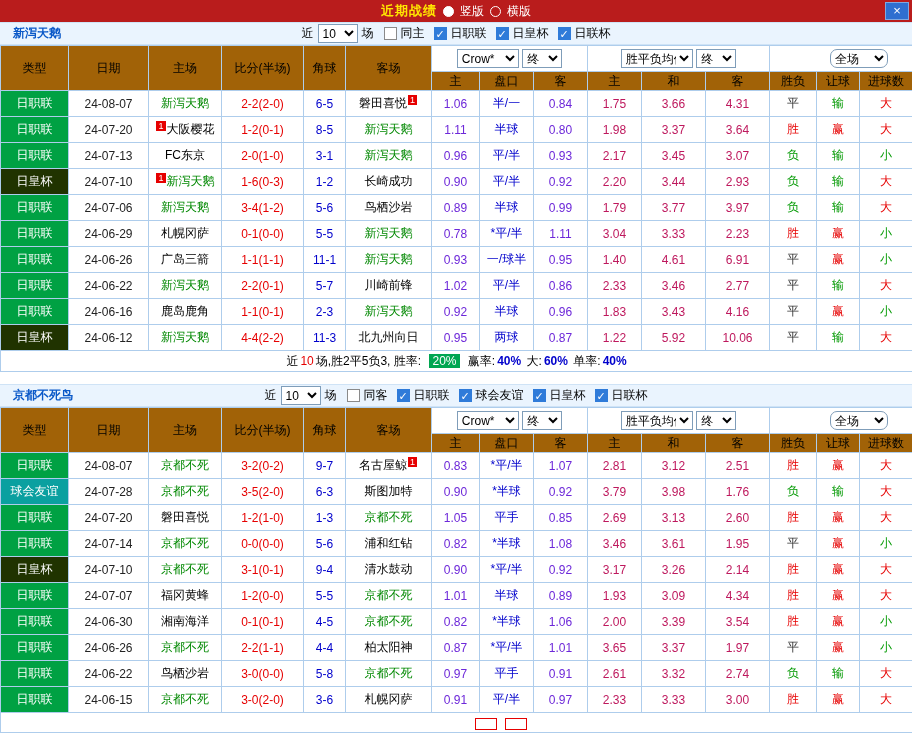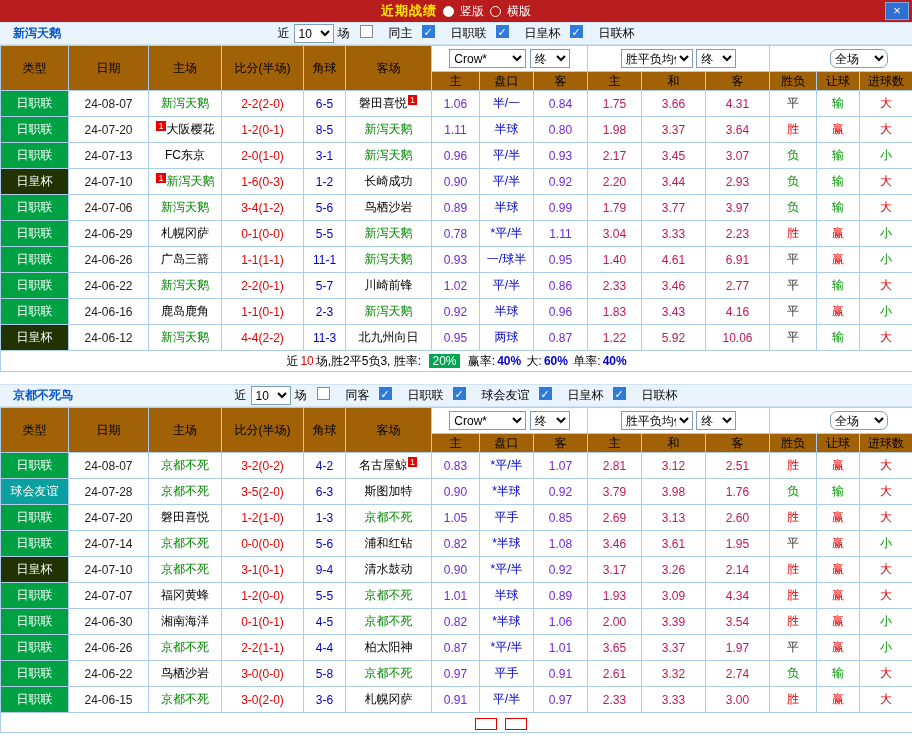--- a/index.html
+++ b/index.html
@@ -16,27 +16,27 @@
   .radio-label{color:#fff;}
   .close-btn{position:absolute;right:3px;top:2px;width:24px;height:18px;background:#2F6FD0;border:1px solid #7FA8E0;
              color:#fff;font-size:13px;line-height:15px;text-align:center;cursor:pointer;}
 
   
   .section-header{height:23px;background:#EAF4FE;border-top:1px solid #CFE3F6;border-bottom:1px solid #CFE3F6;
                   position:relative;display:flex;align-items:center;justify-content:center;}
   .team-link{position:absolute;left:13px;color:#0A58C8;font-weight:bold;cursor:pointer;text-decoration:none;}
   .controls{display:flex;align-items:center;gap:4px;}
   .filters{display:inline-flex;align-items:center;gap:9px;margin-left:6px;}
-  .filter{display:inline-flex;gap:16px;cursor:pointer;}
+  .filter{display:inline-flex;align-items:center;gap:4px;cursor:pointer;}
   .checkbox{width:13px;height:13px;border:1px solid #8a8a8a;background:#fff;display:inline-block;position:relative;}
   .checkbox.checked{background:#2F7BD9;border-color:#2F7BD9;}
   .checkbox.checked::after{content:"\2713";position:absolute;left:1px;top:0;color:#fff;font-size:11px;font-weight:bold;line-height:12px;}
   select{font-size:12px;height:19px;border:1px solid #7F9DB9;background:#fff;font-family:inherit;}
   .sel-count{width:40px;}
-  .sel-odds{width:77px;}
+  .sel-odds{width:62px;}
   .sel-stage{width:40px;}
   .sel-euro{width:72px;}
   .sel-scope{width:58px;border-radius:7px;}
 
   
   .grid{width:912px;border-collapse:collapse;table-layout:fixed;}
   .grid th,.grid td{border:1px solid #AECDEC;text-align:center;padding:0;white-space:nowrap;overflow:hidden;}
   .grid thead th{background:#a16207;font-weight:normal;}
   .hdr-top th{height:26px;}
   .hdr-bottom th{height:19px;}
@@ -429,21 +429,21 @@
       <th>让球</th>
       <th>进球数</th>
     </tr>
   </thead>
   <tbody>
       <tr>
         <td class="c-type lg-jleague">日职联</td>
         <td class="c-date">24-08-07</td>
         <td class="c-team"><span class="subject-team">京都不死</span></td>
         <td class="c-score">3-2(0-2)</td>
-        <td class="c-corners">4-2</td>
+        <td class="c-corners">9-7</td>
         <td class="c-team"><span class="team">名古屋鲸</span><span class="badge1">1</span></td>
         <td class="c-odds">0.83</td>
         <td class="c-hcap">*平/半</td>
         <td class="c-odds">1.07</td>
         <td class="c-euro">2.81</td>
         <td class="c-euro">3.12</td>
         <td class="c-euro">2.51</td>
         <td class="c-val v-red">胜</td>
         <td class="c-val v-red">赢</td>
         <td class="c-val v-red">大</td>

